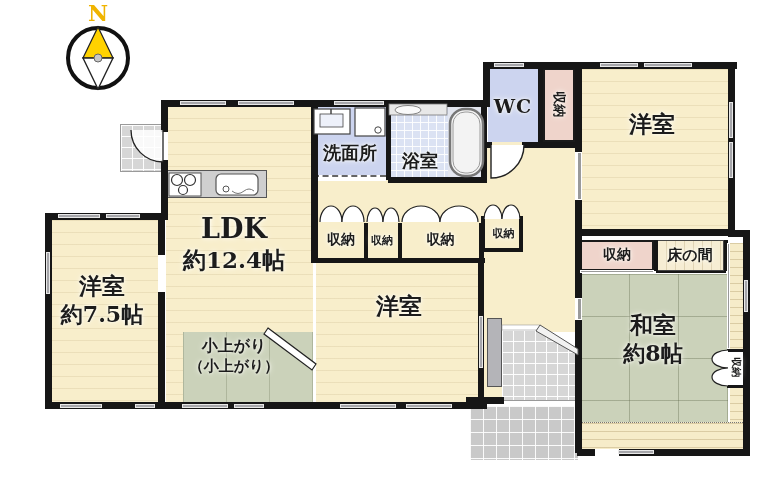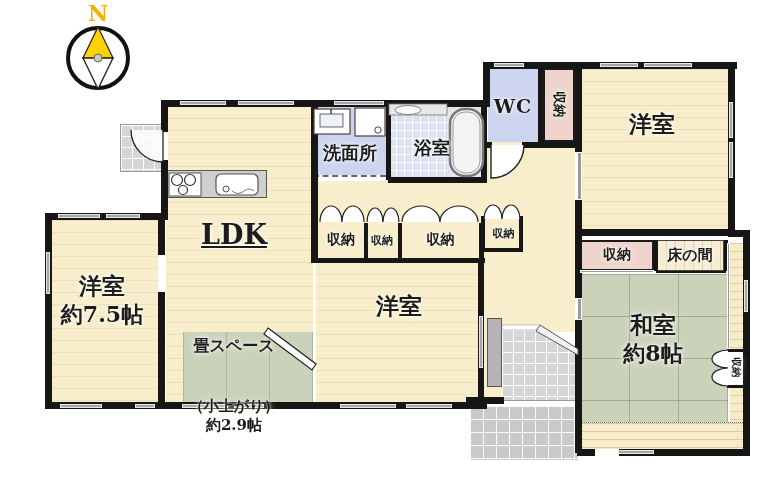--- a/index.html
+++ b/index.html
@@ -219,50 +219,50 @@
       <ellipse cx="408" cy="110" rx="13" ry="4.5" fill="#fafafa" stroke="#777" stroke-width="0.9"></ellipse>
     </g>
     <g>
       <rect x="450" y="109" width="33" height="67" rx="15" fill="#f3f3f3" stroke="#777" stroke-width="2.5"></rect>
       <rect x="453" y="112" width="27" height="61" rx="12" fill="none" stroke="#9a9a9a" stroke-width="1"></rect>
     </g>
   </svg>
 
   <div class="lab" style="left:84px;top:0px;width:28px;font-size:22px;color:#f0b400;text-shadow:none;">N</div>
 
-  <div class="lab" style="left:168px;top:218px;width:132px;text-decoration:underline;">
+  <div class="lab" style="left:168px;top:212px;width:132px;">
     <div style="font-size:27px;">LDK</div>
+    <div style="font-size:23px;">約12.4帖</div>
   </div>
 
   <div class="lab" style="left:46px;top:272px;width:112px;">
     <div style="font-size:23px;">洋室</div>
     <div style="font-size:22px;">約7.5帖</div>
   </div>
 
   <div class="lab" style="left:170px;top:336px;width:128px;line-height:1.3;">
-    <div style="font-size:16px;">畳スペース</div>
-    <div style="font-size:15px;margin-top:40px;">（小上がり）</div>
-    <div style="font-size:15px;">約2.9帖</div>
+    <div style="font-size:16px;">小上がり</div>
+    <div style="font-size:15px;">（小上がり）</div>
   </div>
 
   <div class="lab" style="left:333px;top:292px;width:132px;">
     <div style="font-size:23px;">洋室</div>
   </div>
 
   <div class="lab" style="left:588px;top:110px;width:128px;">
     <div style="font-size:23px;">洋室</div>
   </div>
 
   <div class="lab" style="left:590px;top:304px;width:126px;">
     <div style="font-size:23px;margin-top:7px;">和室</div>
     <div style="font-size:22px;text-align:center;">約8帖</div>
   </div>
 
   <div class="lab" style="left:311px;top:142px;width:78px;font-size:18px;">洗面所</div>
-  <div class="lab" style="left:390px;top:137px;width:60px;font-size:18px;text-align:right;">浴室</div>
+  <div class="lab" style="left:390px;top:150px;width:60px;font-size:18px;">浴室</div>
   <div class="lab" style="left:488px;top:95px;width:50px;font-size:19px;letter-spacing:1px;">WC</div>
   <div class="lab" style="left:656px;top:246px;width:68px;font-size:15px;">床の間</div>
 
   <div class="lab vert" style="left:541px;top:96px;width:36px;font-size:13px;">収納</div>
   <div class="lab" style="left:318px;top:231px;width:46px;font-size:14px;">収納</div>
   <div class="lab" style="left:366px;top:234px;width:32px;font-size:11px;">収納</div>
   <div class="lab" style="left:402px;top:231px;width:77px;font-size:14px;">収納</div>
   <div class="lab" style="left:484px;top:227px;width:39px;font-size:11px;">収納</div>
   <div class="lab" style="left:580px;top:246px;width:74px;font-size:14px;">収納</div>
   <div class="lab vert" style="left:722px;top:361px;width:28px;font-size:10px;">収納</div>

